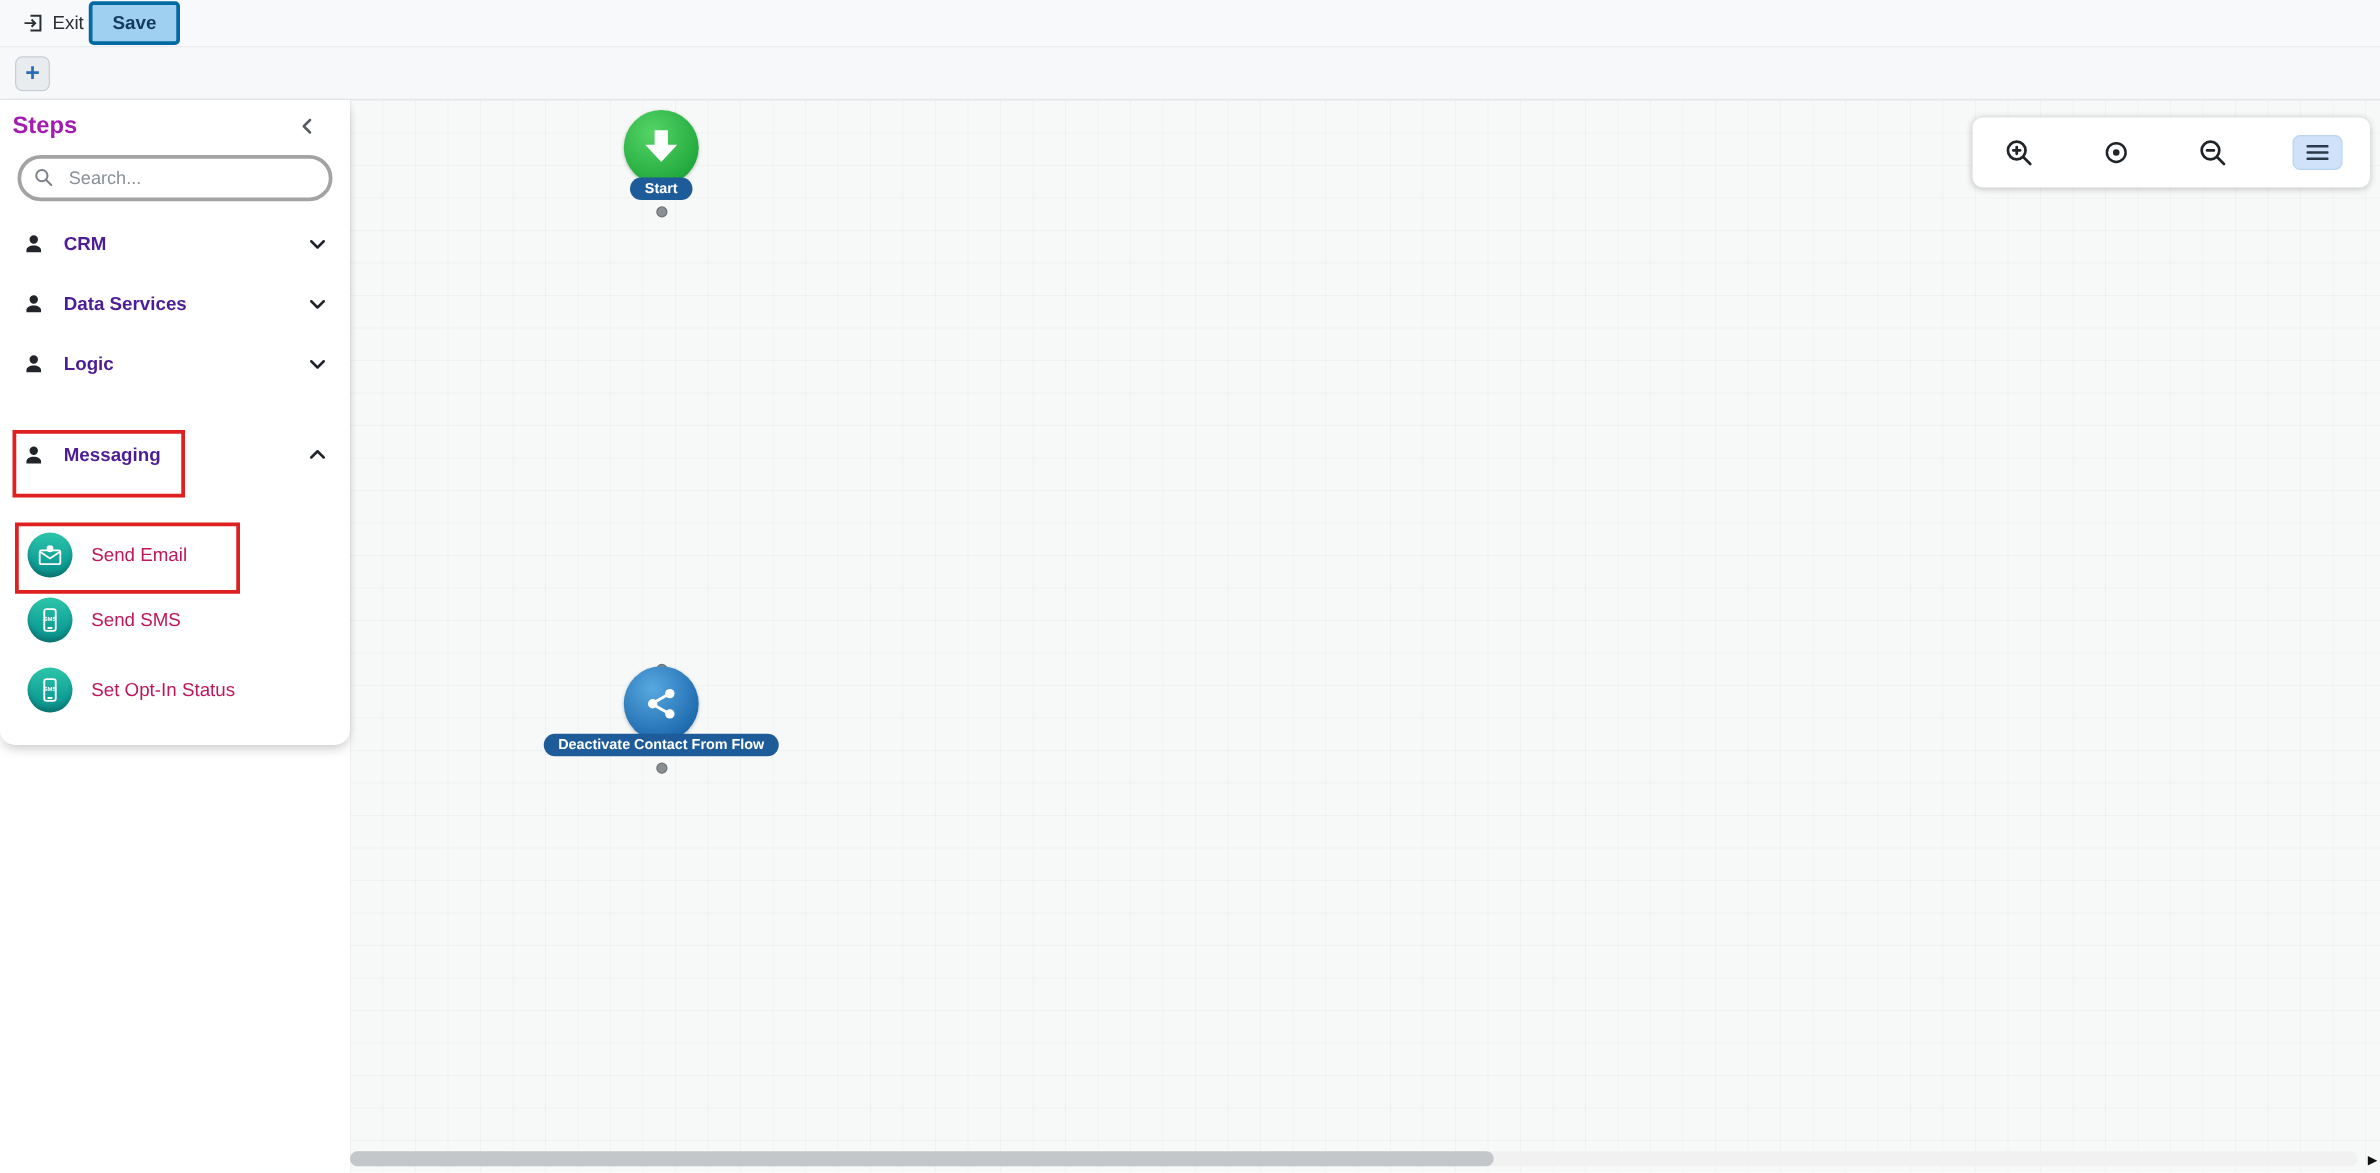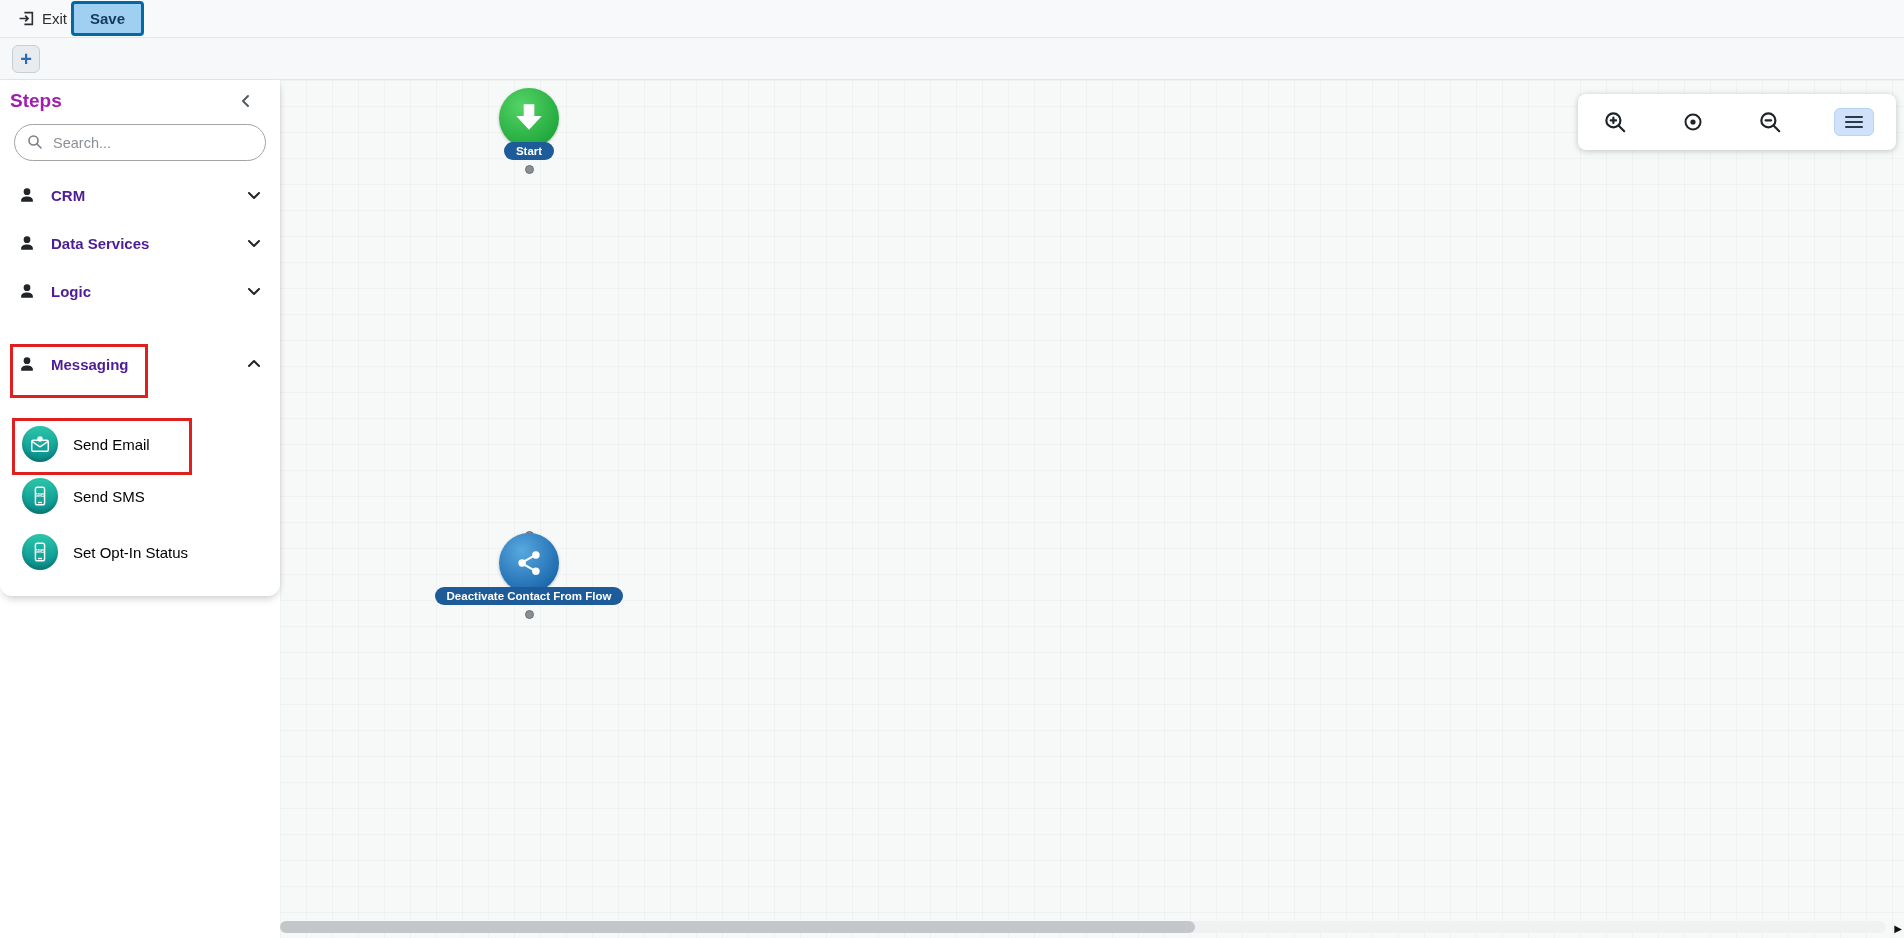--- a/index.html
+++ b/index.html
@@ -26,40 +26,40 @@
   
   .sidebar { width: 280px; background: #ffffff; position: relative; z-index: 3; flex: 0 0 280px; }
   .sidebar-panel { background: #fff; border-radius: 0 0 12px 12px; position: relative;
     box-shadow: 0 5px 9px -3px rgba(0,0,0,0.22), 3px 0 6px -3px rgba(0,0,0,0.08); padding-bottom: 18px; }
   .sidebar-header { display: flex; align-items: center; justify-content: space-between;
     padding: 10px 24px 6px 10px; }
   .sidebar-title { font-size: 19px; font-weight: 700; color: #a21caf; }
   .collapse-btn { background: none; border: none; cursor: pointer; padding: 2px; display: flex; }
 
   .search-wrap { margin: 6px 14px 10px; position: relative; }
-  .search-input { width: 100%; height: 37px; border: 1px solid #a3a3a3; border-radius: 19px;
+  .search-input { width: 100%; height: 37px; border: 3px solid #a3a3a3; border-radius: 19px;
     padding: 0 12px 0 38px; font-size: 14.5px; color: #495057; outline: none; background: #fff;
     font-family: "Liberation Sans", "DejaVu Sans", sans-serif; }
   .search-input::placeholder { color: #8a9096; }
   .search-icon { position: absolute; left: 13px; top: 10px; }
 
   .category-row { display: flex; align-items: center; height: 48px; padding: 0 18px 0 18px; cursor: pointer; }
   .category-icon { margin-right: 15px; display: flex; }
   .category-label { font-size: 15px; font-weight: 700; color: #4c1d95; flex: 1; }
   .category-chevron { display: flex; }
   .row-messaging { margin-top: 25px; }
 
   .sub-item { display: flex; align-items: center; height: 52px; padding: 0 16px 0 22px; cursor: pointer; }
   .sub-item-first { margin-top: 30px; }
   .sub-item-last { margin-top: 4px; }
   .sub-icon { width: 36px; height: 36px; border-radius: 50%; flex: 0 0 36px;
     background: linear-gradient(180deg, #2cc5a9 0%, #0f9e96 70%, #0b8b86 100%);
     display: flex; align-items: center; justify-content: center; margin-right: 15px;
     box-shadow: inset 0 -3px 4px rgba(0,0,0,0.18); }
-  .sub-label { font-size: 15px; color: #000000; }
+  .sub-label { font-size: 15px; color: #be185d; }
 
   .annotation { position: absolute; border: 3px solid #e01f1f; pointer-events: none; z-index: 6; }
   .ann-messaging { left: 10px; top: 264px; width: 138px; height: 54px; }
   .ann-send-email { left: 12px; top: 338px; width: 180px; height: 57px; }
 
   
   .canvas { flex: 1; position: relative; overflow: hidden; background-color: #f7f8f8;
     background-image: linear-gradient(rgba(0,0,0,0.028) 1px, transparent 1px),
                       linear-gradient(90deg, rgba(0,0,0,0.028) 1px, transparent 1px);
     background-size: 26px 26px; }

